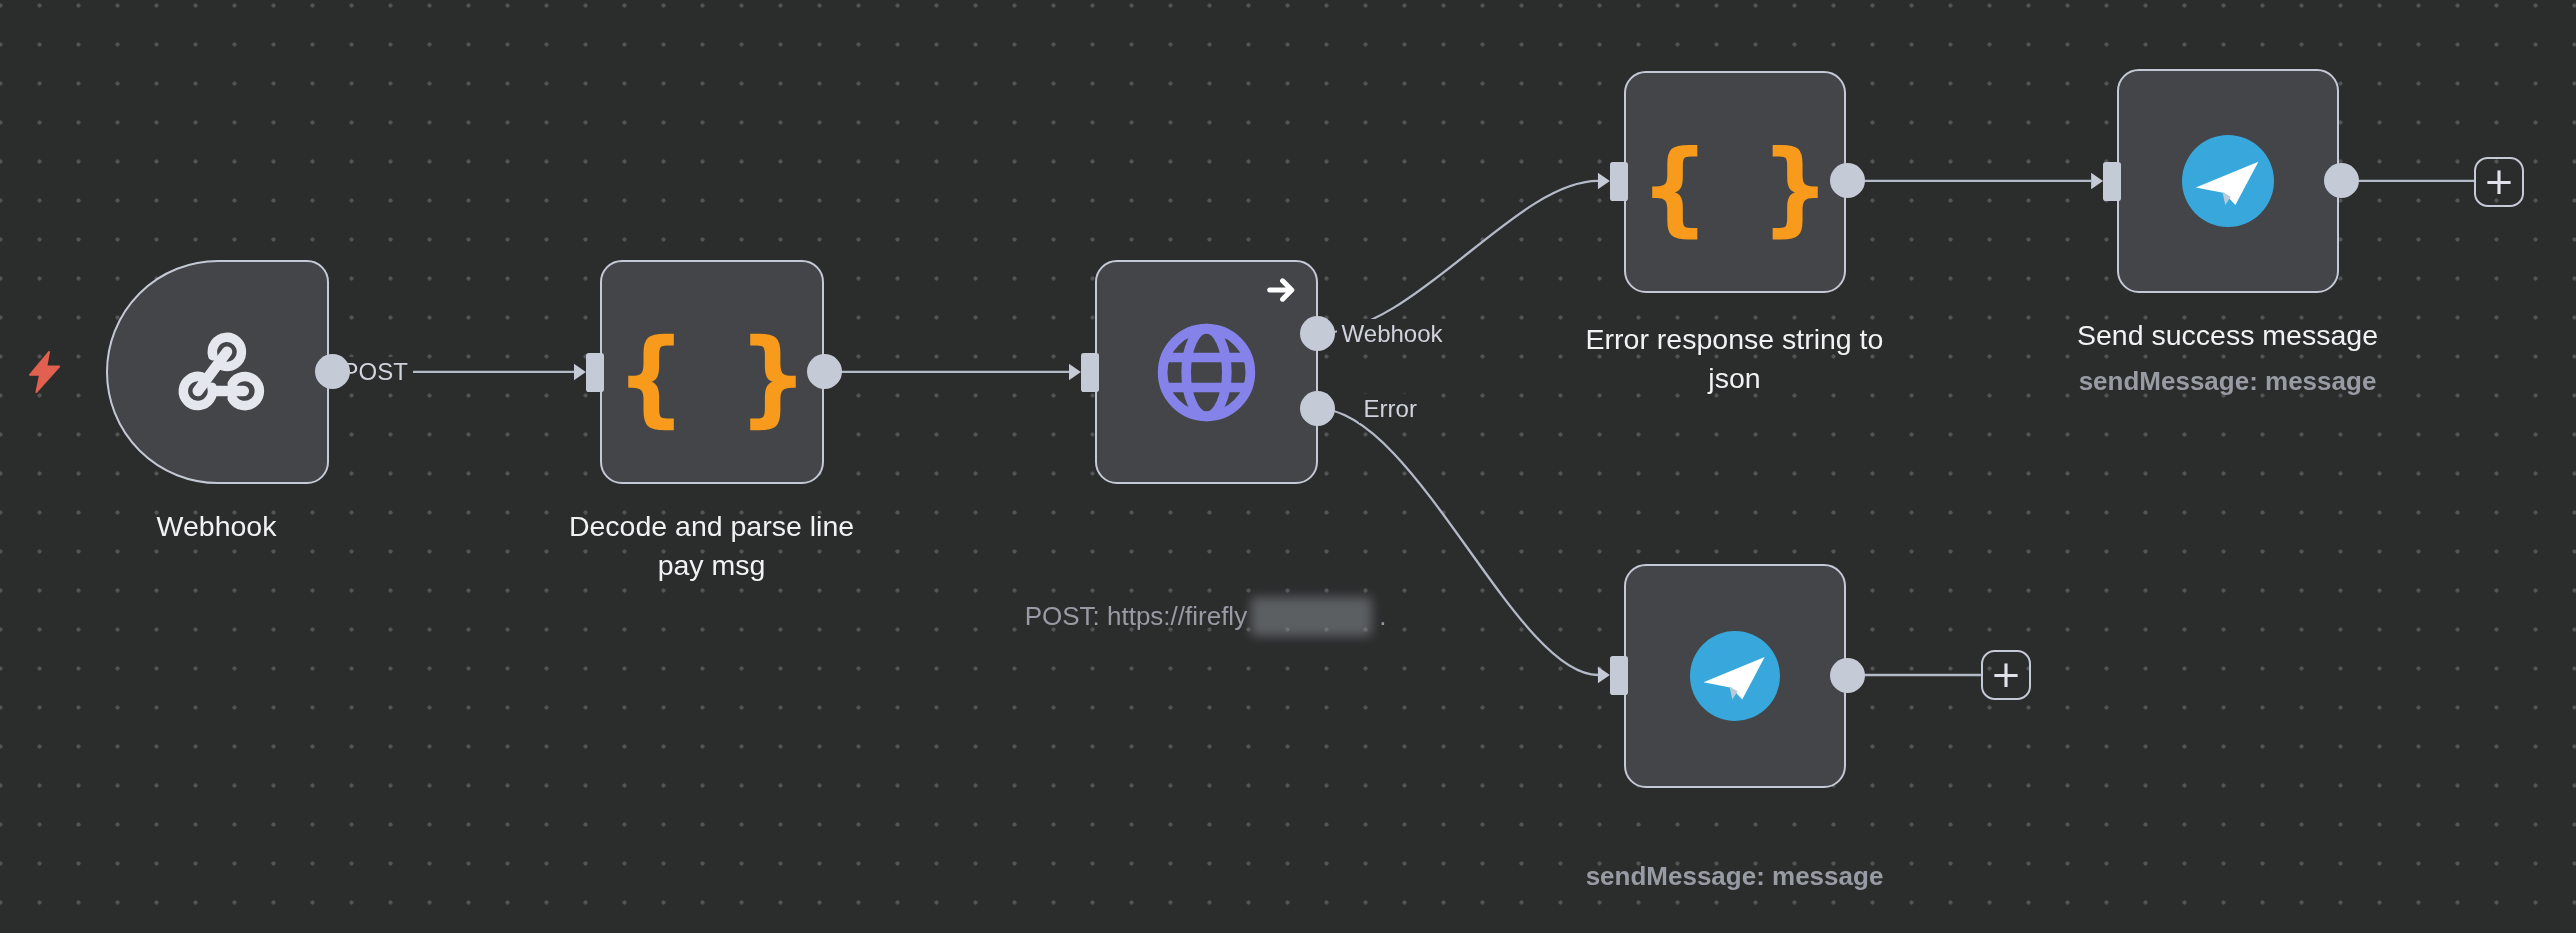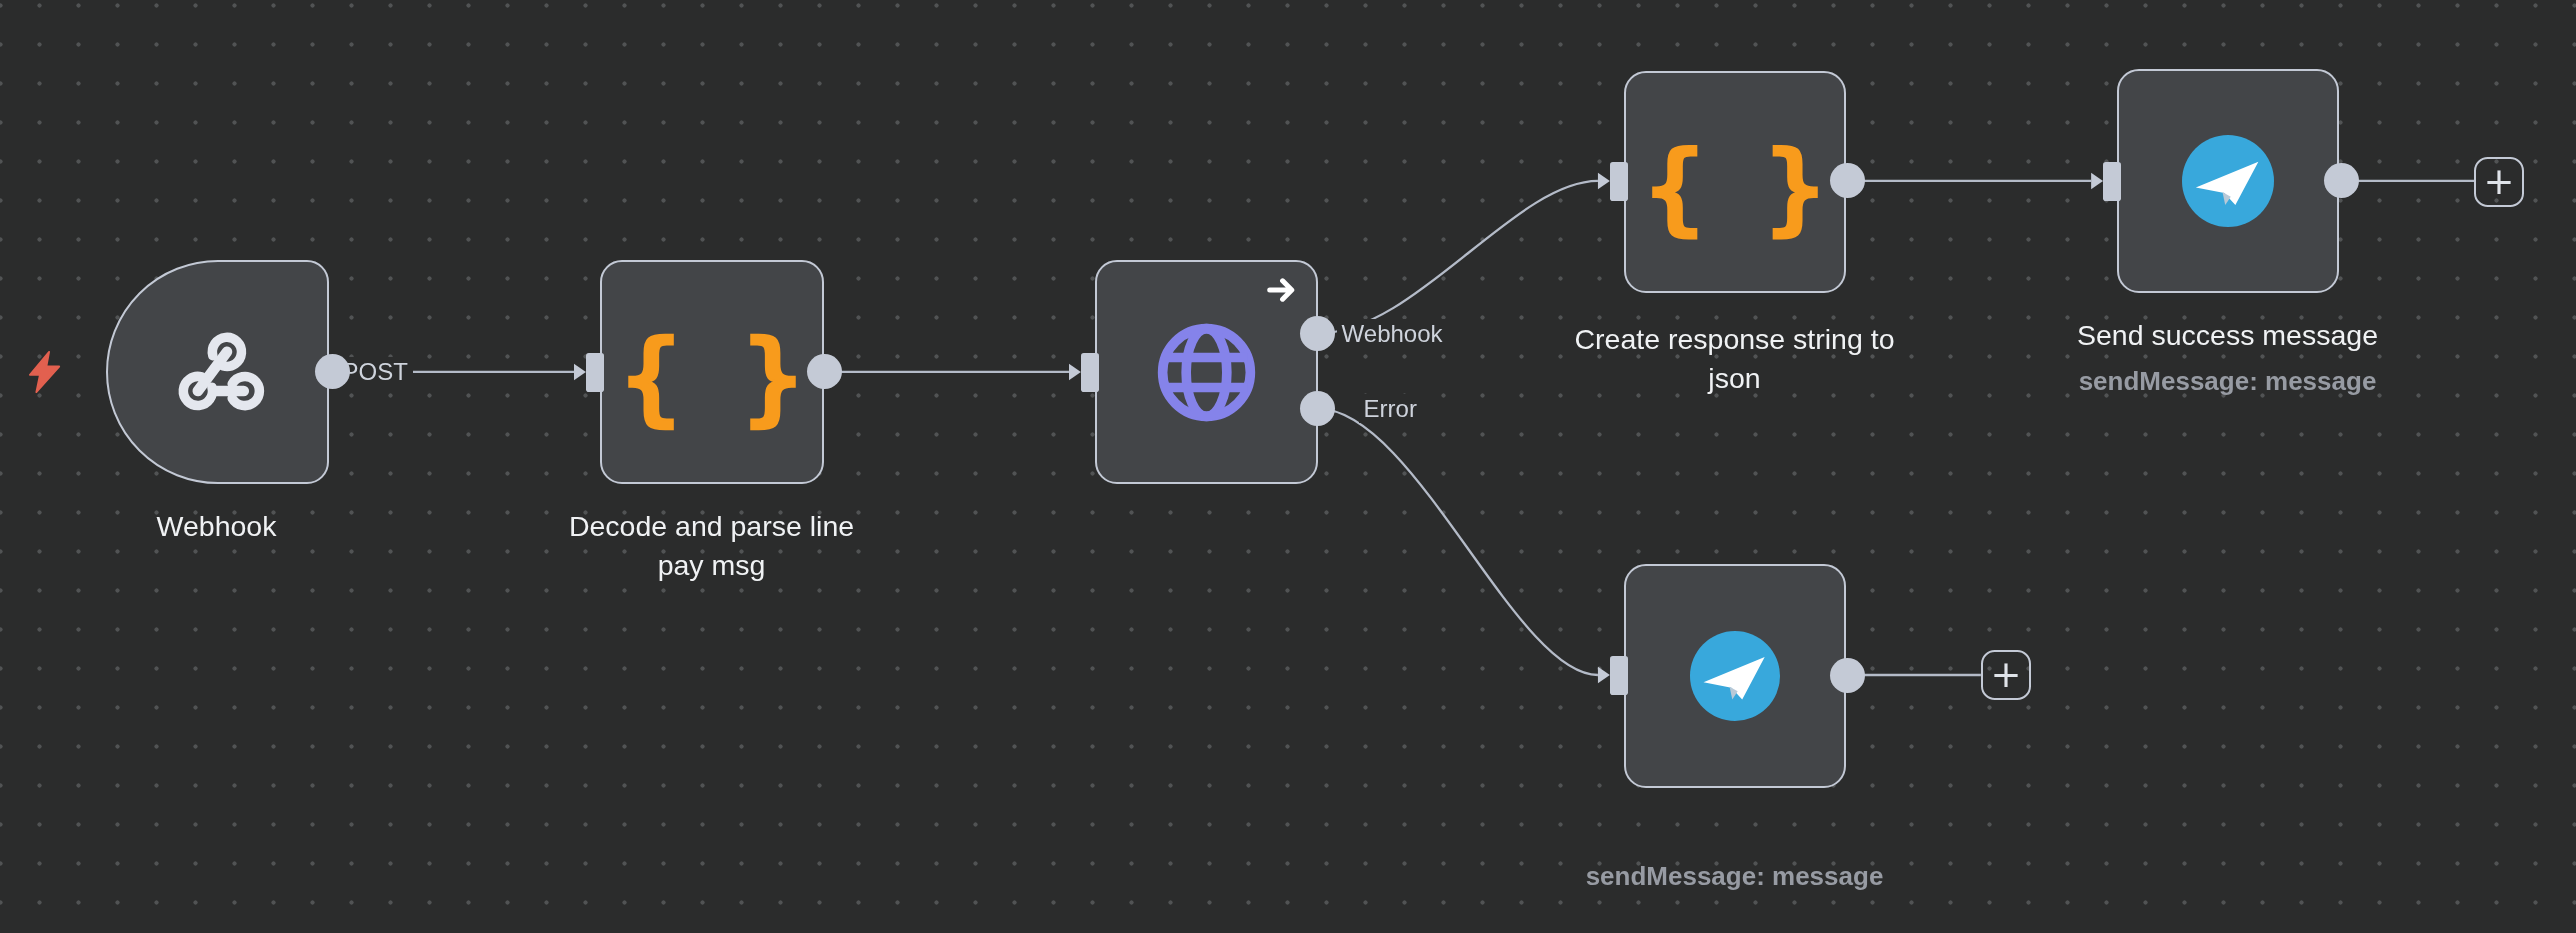--- a/index.html
+++ b/index.html
@@ -159,19 +159,24 @@
 
   <div class="wire-label" style="left:338px;top:357px;">POST</div>
   <div class="wire-label" style="left:1337px;top:319px;">Webhook</div>
   <div class="wire-label" style="left:1337px;top:394px;margin-left:22px;">Error</div>
 
   <button class="add-btn" style="left:2474px;top:157px;">+</button>
   <button class="add-btn" style="left:1981px;top:650px;">+</button>
 
   <div class="node-title" style="left:55px;top:507px;">Webhook</div>
   <div class="node-title" style="left:550px;top:507px;">Decode and parse line pay msg</div>
-  <div class="node-title" style="left:1573px;top:320px;">Create response string to json</div>
+  <div class="node-subtitle-row" style="left:976px;top:597px;">
+    <span>POST: https://firefly</span>
+    <span class="redacted"></span>
+    <span>.</span>
+  </div>
+  <div class="node-title" style="left:1573px;top:320px;">Error response string to json</div>
   <div class="node-title" style="left:2066px;top:316px;">Send success message</div>
   <div class="node-subtitle" style="left:2066px;top:366px;">sendMessage: message</div>
   <div class="node-subtitle" style="left:1573px;top:861px;">sendMessage: message</div>
 
 </div>
 
 
 </body></html>

